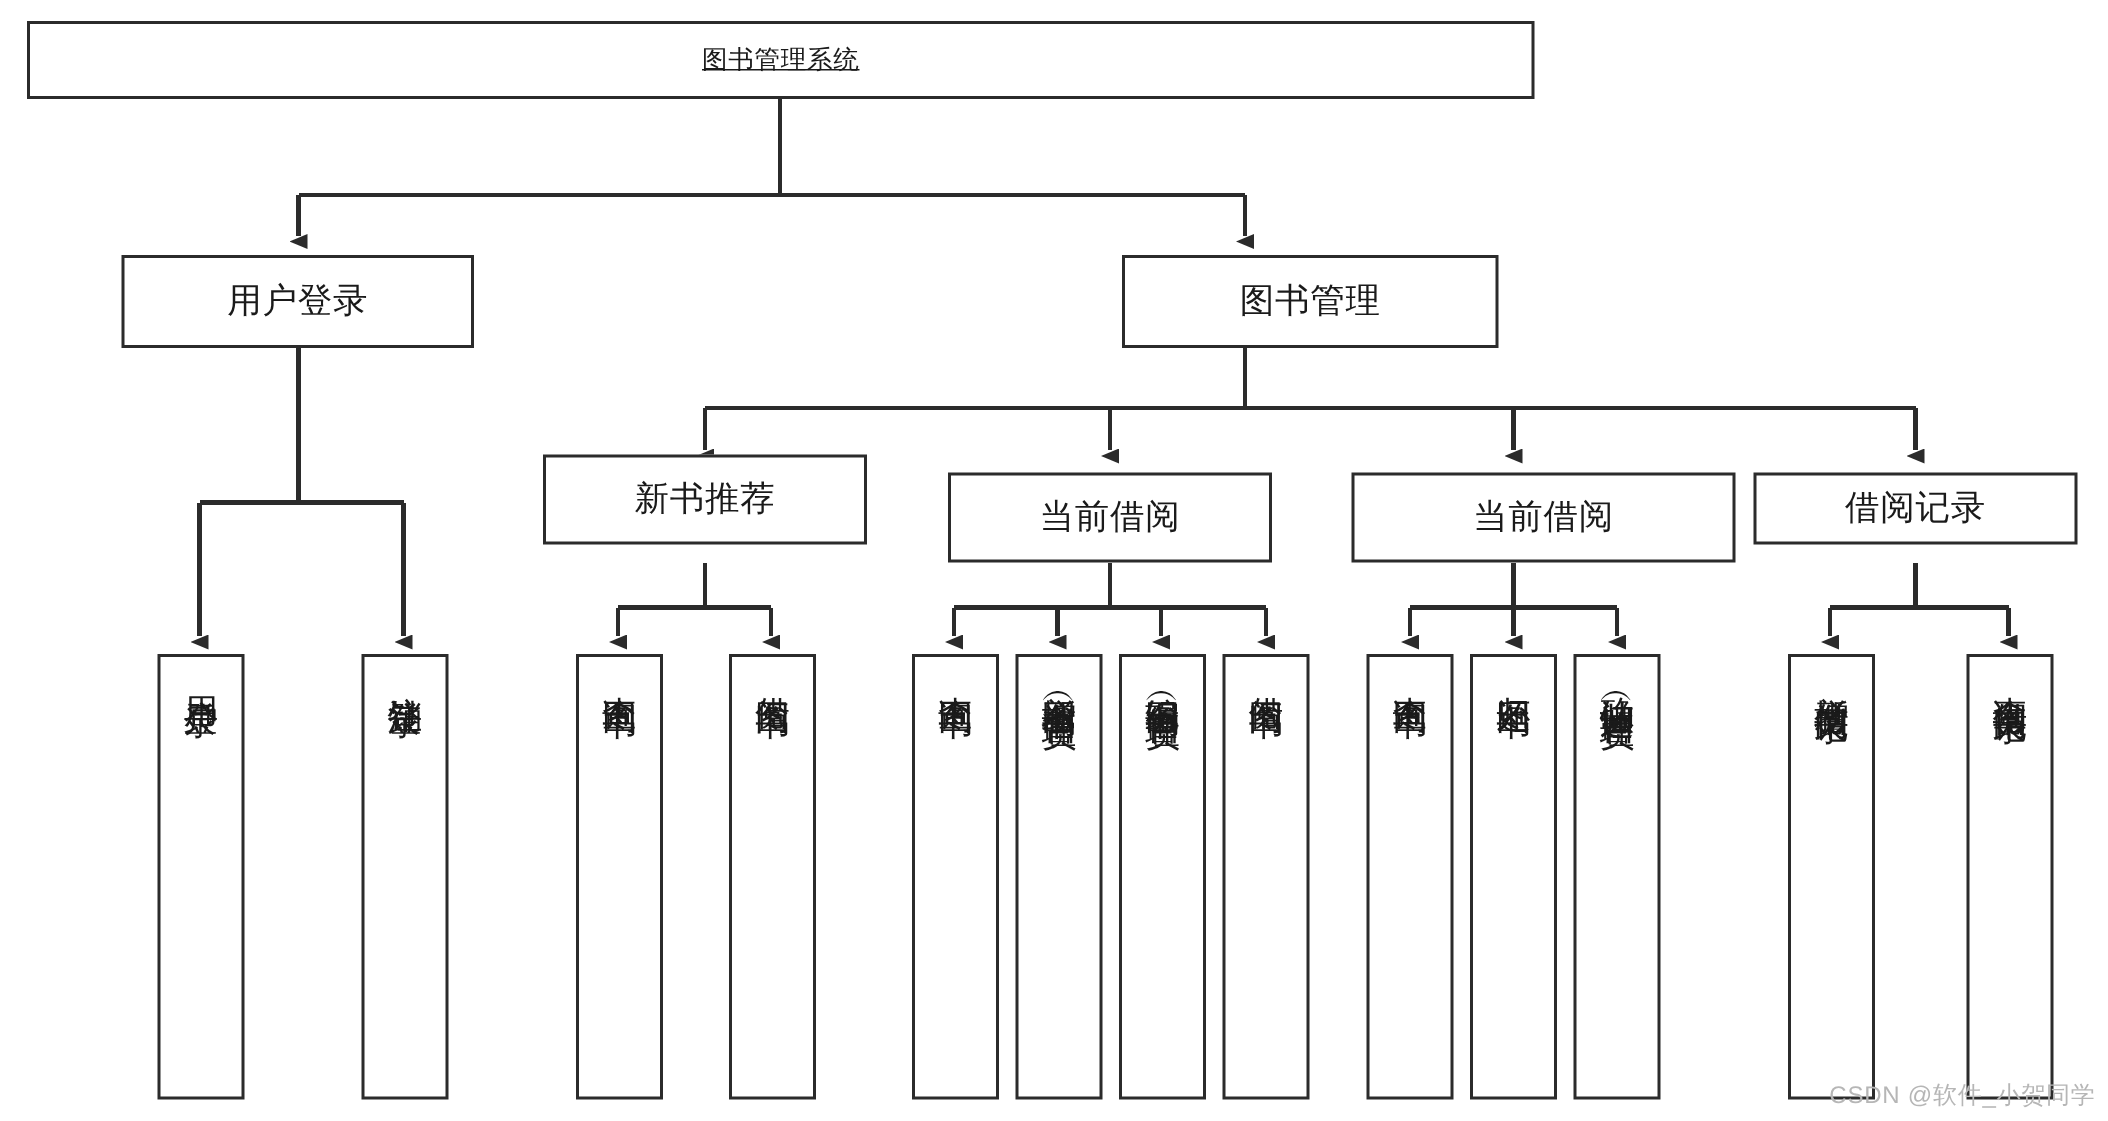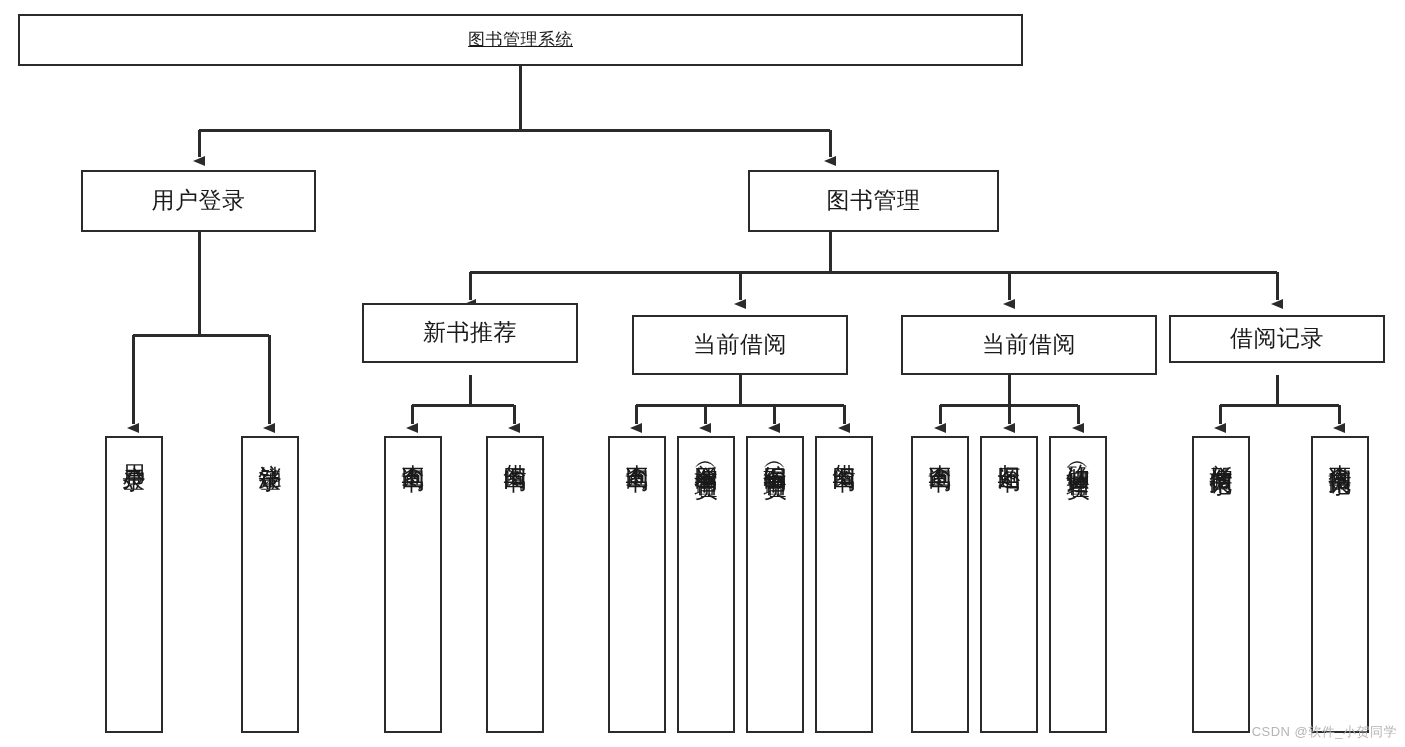--- a/index.html
+++ b/index.html
@@ -58,21 +58,21 @@
     line-height: 1.0;
   }
   .node.root .node-label {
     font-size: 17px;
     text-decoration: underline;
   }
   #watermark {
     position: absolute;
     right: 8px;
     bottom: 6px;
-    font-size: 13px;
+    font-size: 16px;
     color: #b6b6b6;
     white-space: nowrap;
     letter-spacing: 0.5px;
   }
 </style>
 </head>
 <body>
 
 <div id="diagram-root">
 

